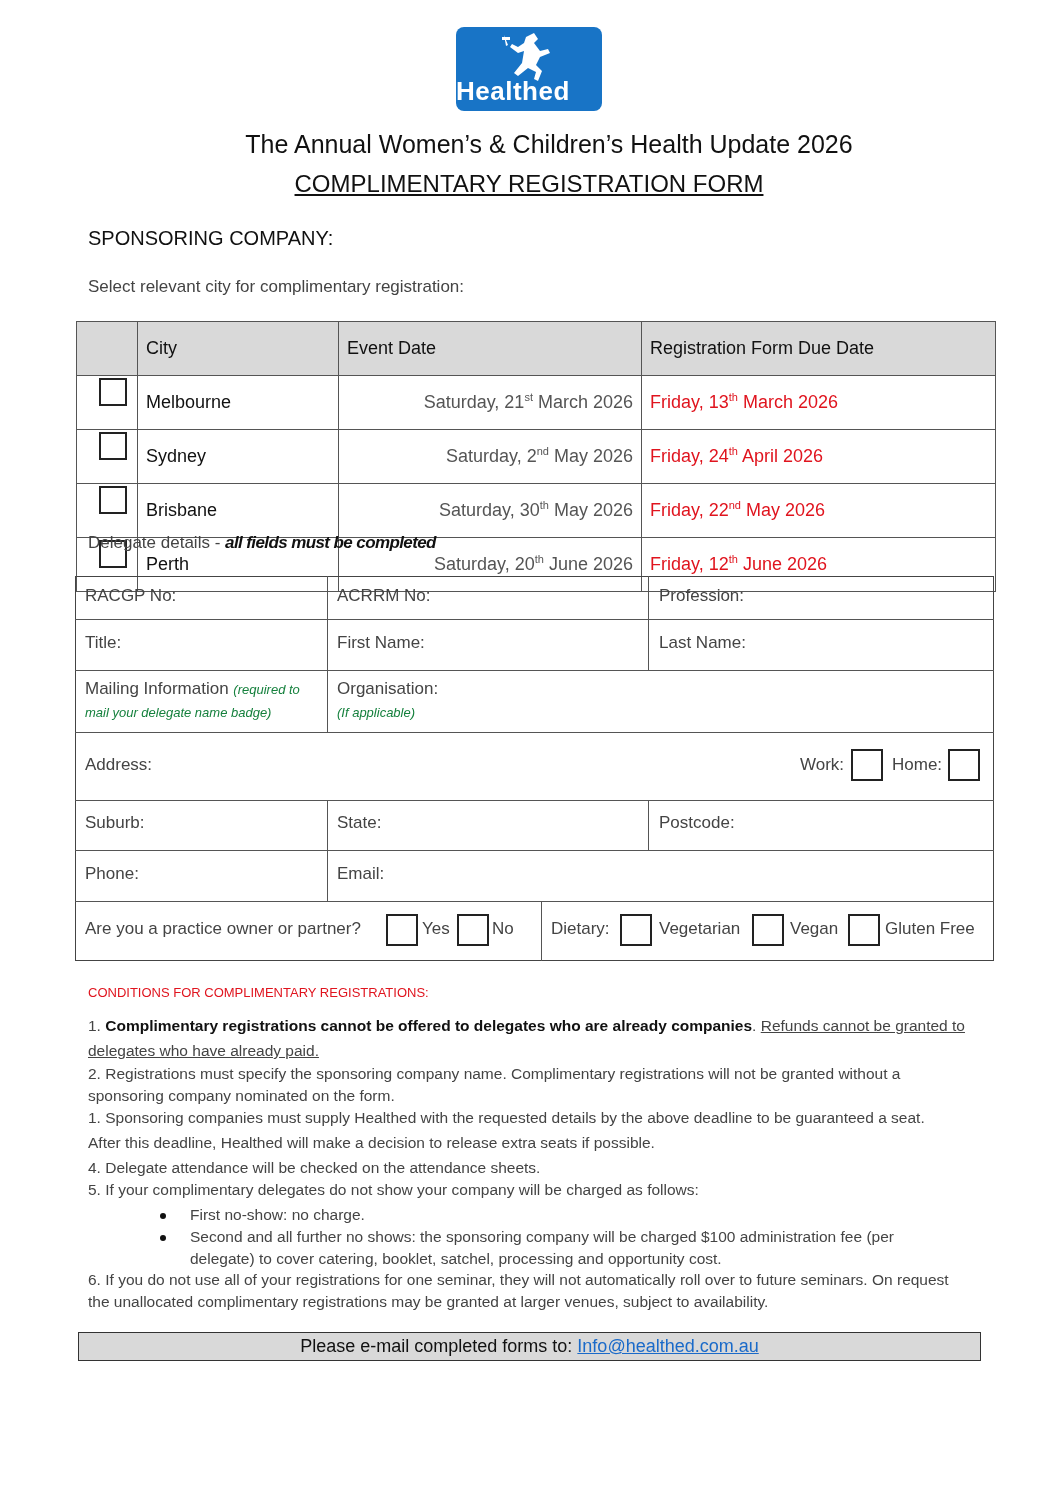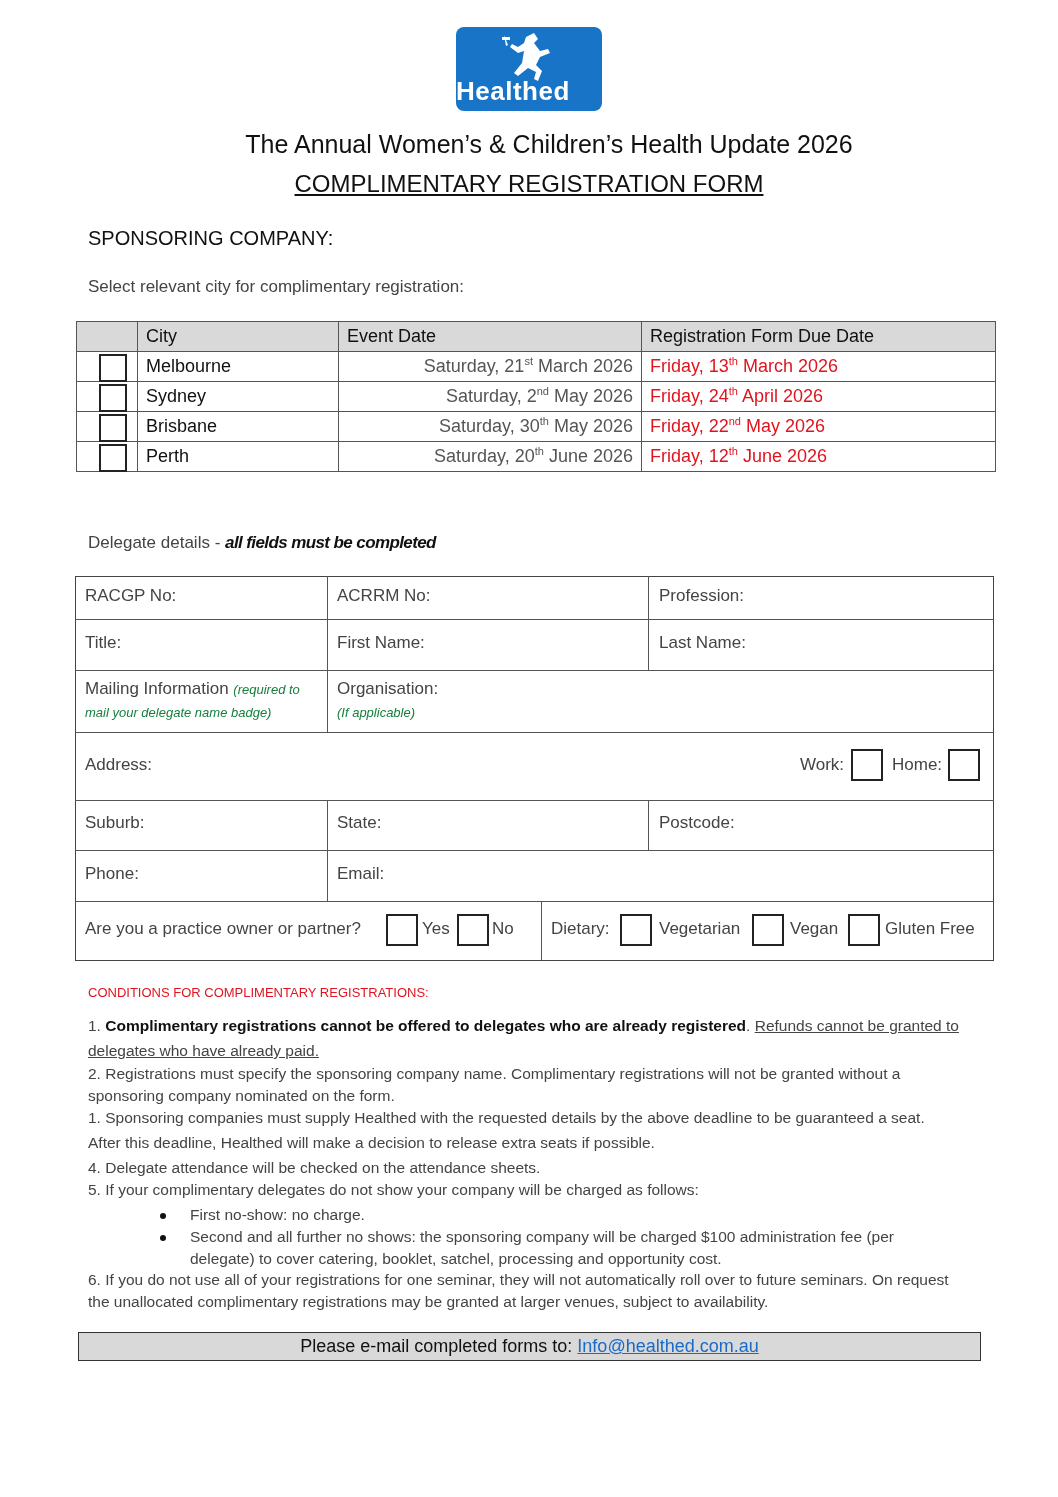--- a/index.html
+++ b/index.html
@@ -6,21 +6,21 @@
   body { width:1058px; height:1497px; position:relative; font-family:"Liberation Sans", sans-serif; color:#111; overflow:hidden; }
   .abs { position:absolute; }
   .logo { left:456px; top:27px; width:146px; height:84px; background:#1874c6; border-radius:8px; overflow:hidden; }
   .logo .word { position:absolute; left:0; right:0; bottom:4px; color:#fff; font-weight:bold; font-size:26px; letter-spacing:0.5px; }
   .logo svg { position:absolute; left:40px; top:4px; }
   .title { left:0; width:1098px; top:130px; text-align:center; font-size:25px; color:#111; }
   .subtitle { left:0; width:1058px; top:170px; text-align:center; font-size:24px; text-decoration:underline; color:#111; }
   .sponsor { left:88px; top:227px; font-size:20px; color:#111; }
   .select-city { left:88px; top:277px; font-size:17px; color:#444; font-weight:300; }
   table.cities { position:absolute; left:76px; top:321px; width:920px; border-collapse:collapse; font-size:18px; }
-  table.cities td, table.cities th { border:1.5px solid #555; height:29px; padding:0 8px; text-align:left; font-weight:normal; }
+  table.cities td, table.cities th { border:1.5px solid #555; height:29px; padding:12px 8px; text-align:left; font-weight:normal; }
   table.cities th { background:#d9d9d9; color:#111; }
   table.cities td.city { color:#111; }
   table.cities td.event { color:#555;text-align:right; }
   table.cities td.due { color:#e0141e; }
   table.cities td.chk { width:60px; position:relative; padding:0; }
   table.cities .box { position:absolute; left:22px; top:2px; width:28px; height:28px; border:2px solid #222; box-sizing:border-box; background:#fff; }
   sup { font-size:11px; line-height:0; vertical-align:super; }
   .delegate-label { left:88px; top:533px; font-size:17px; color:#444; }
   .delegate-label em { font-weight:bold; color:#111; font-style:italic; letter-spacing:-0.6px; }
   .form { left:75px; top:576px; width:919px; height:385px; border:1.5px solid #444; box-sizing:border-box; }
@@ -148,21 +148,21 @@
 <div class="lbl" style="left:492px;top:919px">No</div>
 <div class="lbl" style="left:551px;top:919px">Dietary:</div>
 <div class="cb" style="left:620px;top:914px"></div>
 <div class="lbl" style="left:659px;top:919px">Vegetarian</div>
 <div class="cb" style="left:752px;top:914px"></div>
 <div class="lbl" style="left:790px;top:919px">Vegan</div>
 <div class="cb" style="left:848px;top:914px"></div>
 <div class="lbl" style="left:885px;top:919px">Gluten Free</div>
 
 <div class="abs cond-title">CONDITIONS FOR COMPLIMENTARY REGISTRATIONS:</div>
-<div class="abs cond" style="top:1013px;line-height:25px"><span>1. </span><b>Complimentary registrations cannot be offered to delegates who are already registered</b><span>. </span><u>Refunds cannot be granted to delegates who have already paid.</u></div>
+<div class="abs cond" style="top:1013px;line-height:25px"><span>1. </span><b>Complimentary registrations cannot be offered to delegates who are already companies</b><span>. </span><u>Refunds cannot be granted to delegates who have already paid.</u></div>
 <div class="abs cond" style="top:1063px">2. Registrations must specify the sponsoring company name. Complimentary registrations will not be granted without a sponsoring company nominated on the form.</div>
 <div class="abs cond" style="top:1107px">1. Sponsoring companies must supply Healthed with the requested details by the above deadline to be guaranteed a seat.</div>
 <div class="abs cond" style="top:1132px">After this deadline, Healthed will make a decision to release extra seats if possible.</div>
 <div class="abs cond" style="top:1157px">4. Delegate attendance will be checked on the attendance sheets.</div>
 <div class="abs cond" style="top:1179px">5. If your complimentary delegates do not show your company will be charged as follows:</div>
 <div class="dot" style="top:1213px"></div>
 <div class="abs bullet" style="top:1204px">First no-show: no charge.</div>
 <div class="dot" style="top:1235px"></div>
 <div class="abs bullet" style="top:1226px">Second and all further no shows: the sponsoring company will be charged $100 administration fee (per delegate) to cover catering, booklet, satchel, processing and opportunity cost.</div>
 <div class="abs cond" style="top:1269px">6. If you do not use all of your registrations for one seminar, they will not automatically roll over to future seminars. On request the unallocated complimentary registrations may be granted at larger venues, subject to availability.</div>

